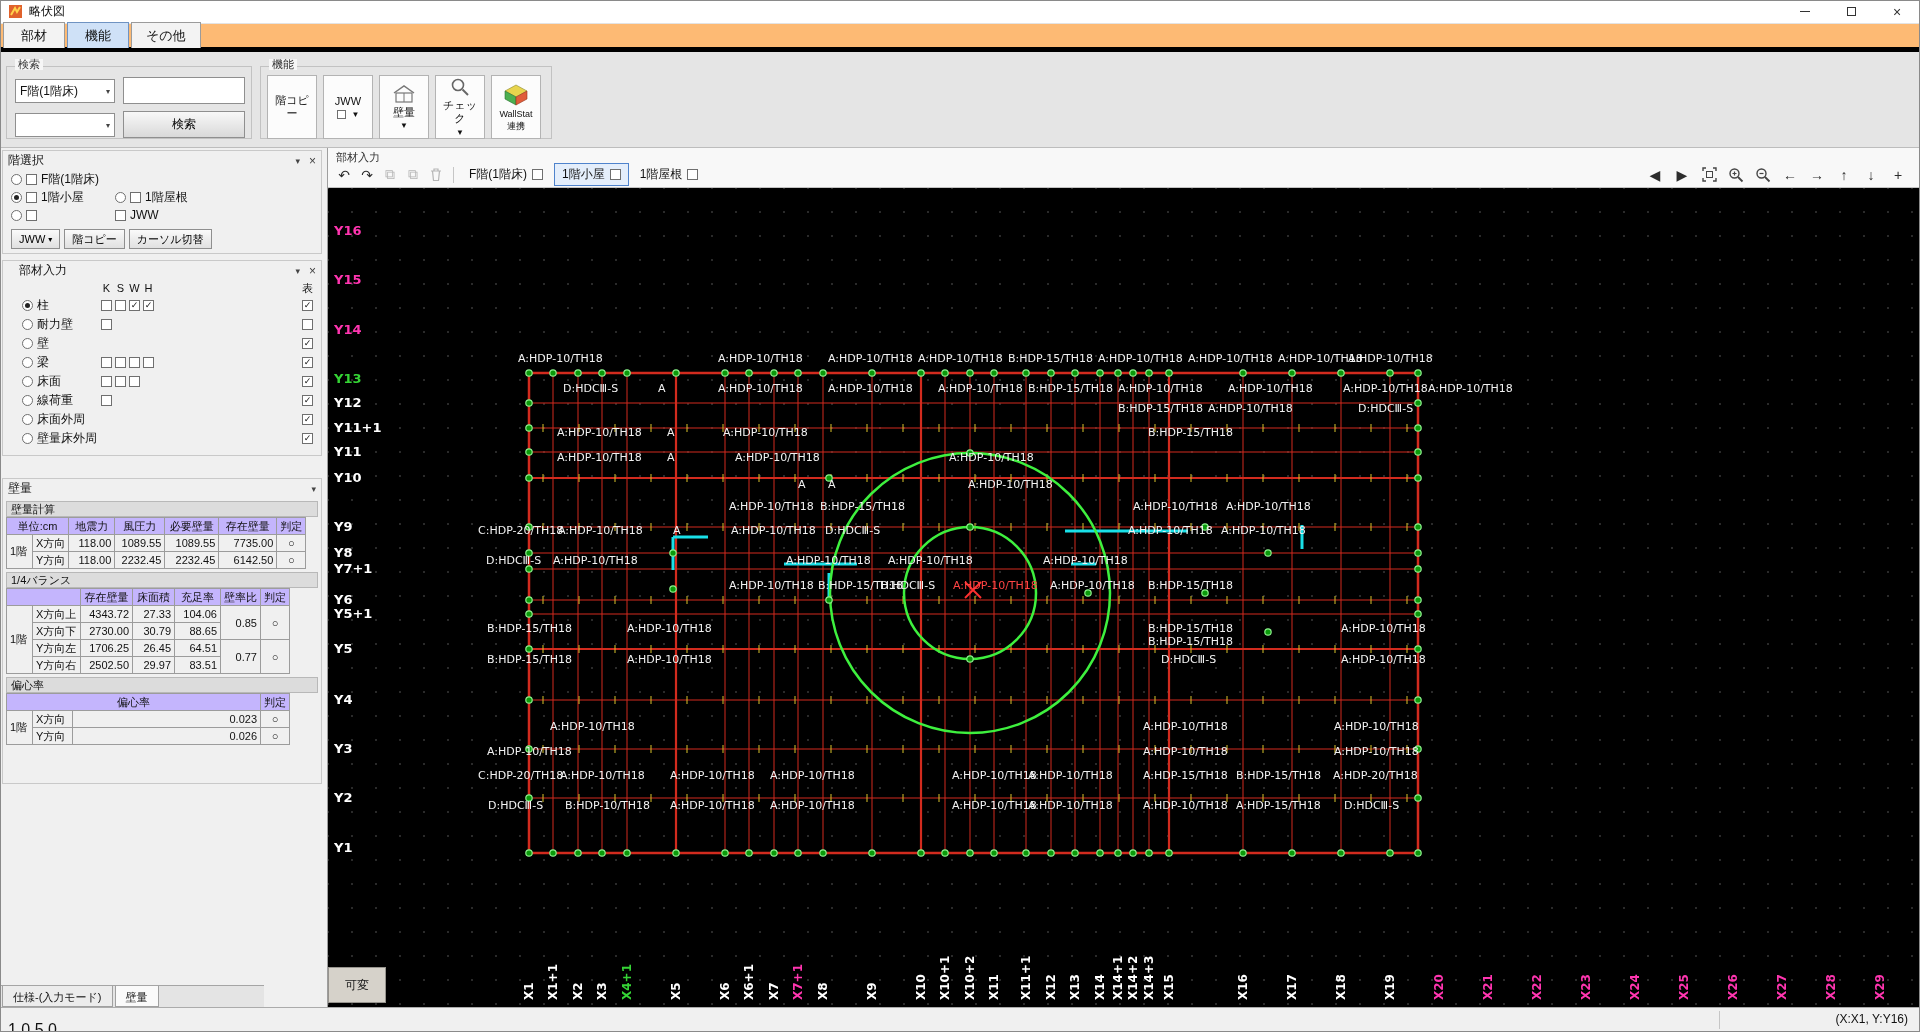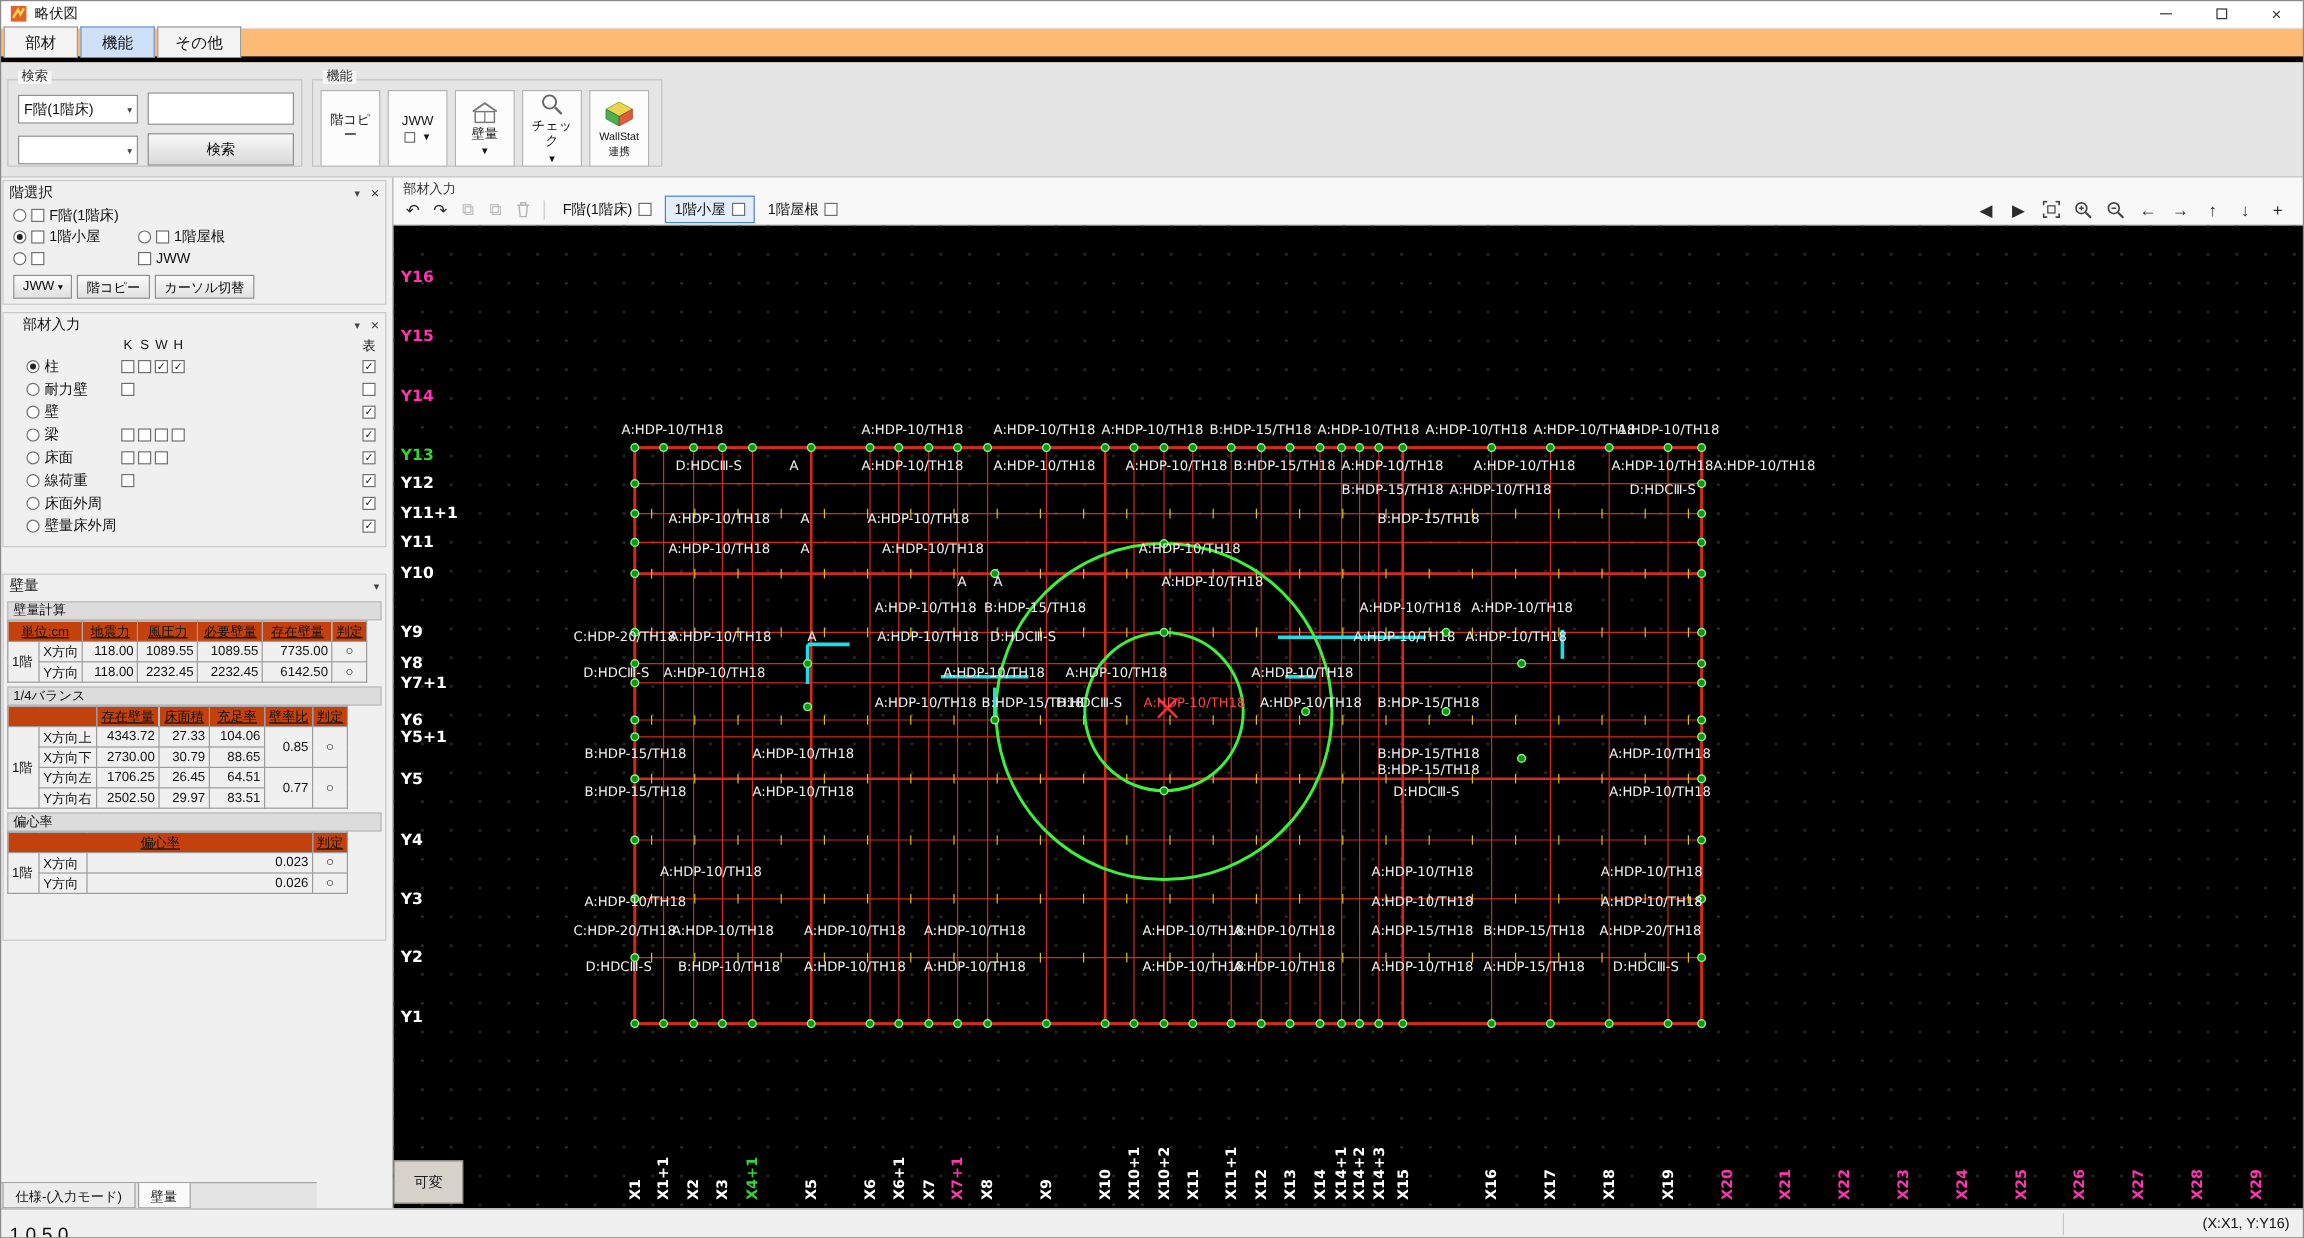--- a/index.html
+++ b/index.html
@@ -60,21 +60,21 @@
   .ph-spacer { width:79px; }
   .ph-col { width:11px; margin-right:3px; text-align:center; }
   .ph-show { margin-left:auto; margin-right:8px; }
   .part-row { display:flex; align-items:center; height:19px; padding-left:8px; gap:4px; font-size:12px; }
   .part-label { width:60px; }
   .part-boxes { display:flex; gap:3px; width:118px; }
   .show-cb { margin-left:auto; margin-right:8px; }
   .wq-section { margin:3px 3px 0; background:#dcdcdc; border:1px solid #b8b8b8; font-size:11px; line-height:15px; height:16px; padding-left:4px; }
   .wq-table { border-collapse:collapse; margin:0 3px; table-layout:fixed; }
   .wq-table th, .wq-table td { border:1px solid #9c9c9c; font-size:11px; height:17px; padding:0 3px; white-space:nowrap; overflow:hidden; }
-  .wq-table th { background:#c2410c; font-weight:normal; text-align:center;text-decoration:underline; }
+  .wq-table th { background:#c4b5fd; font-weight:normal; text-align:center; }
   td.num { text-align:right; }
   td.judge { text-align:center; }
   .side-tabs { position:absolute; bottom:0; left:0; width:264px; height:22px; background:#e4e4e4; border-top:1px solid #a5a5a5; display:flex; align-items:stretch; padding-left:2px; }
   .side-tab { font-size:11px; padding:4px 10px 0; border:1px solid #a0a0a0; border-top:none; background:#ececec; margin-right:2px; }
   .side-tab.active { background:#fafafa; }
 
   
   .canvas-toolbar { position:absolute; top:148px; left:328px; right:0; height:40px; background:#f8f8f8; border-bottom:1px solid #c2c2c2; }
   .ct-title { position:absolute; top:2px; left:8px; font-size:11px; color:#333; }
   .ct-row { position:absolute; top:15px; left:6px; right:6px; height:23px; display:flex; align-items:center; gap:3px; }

